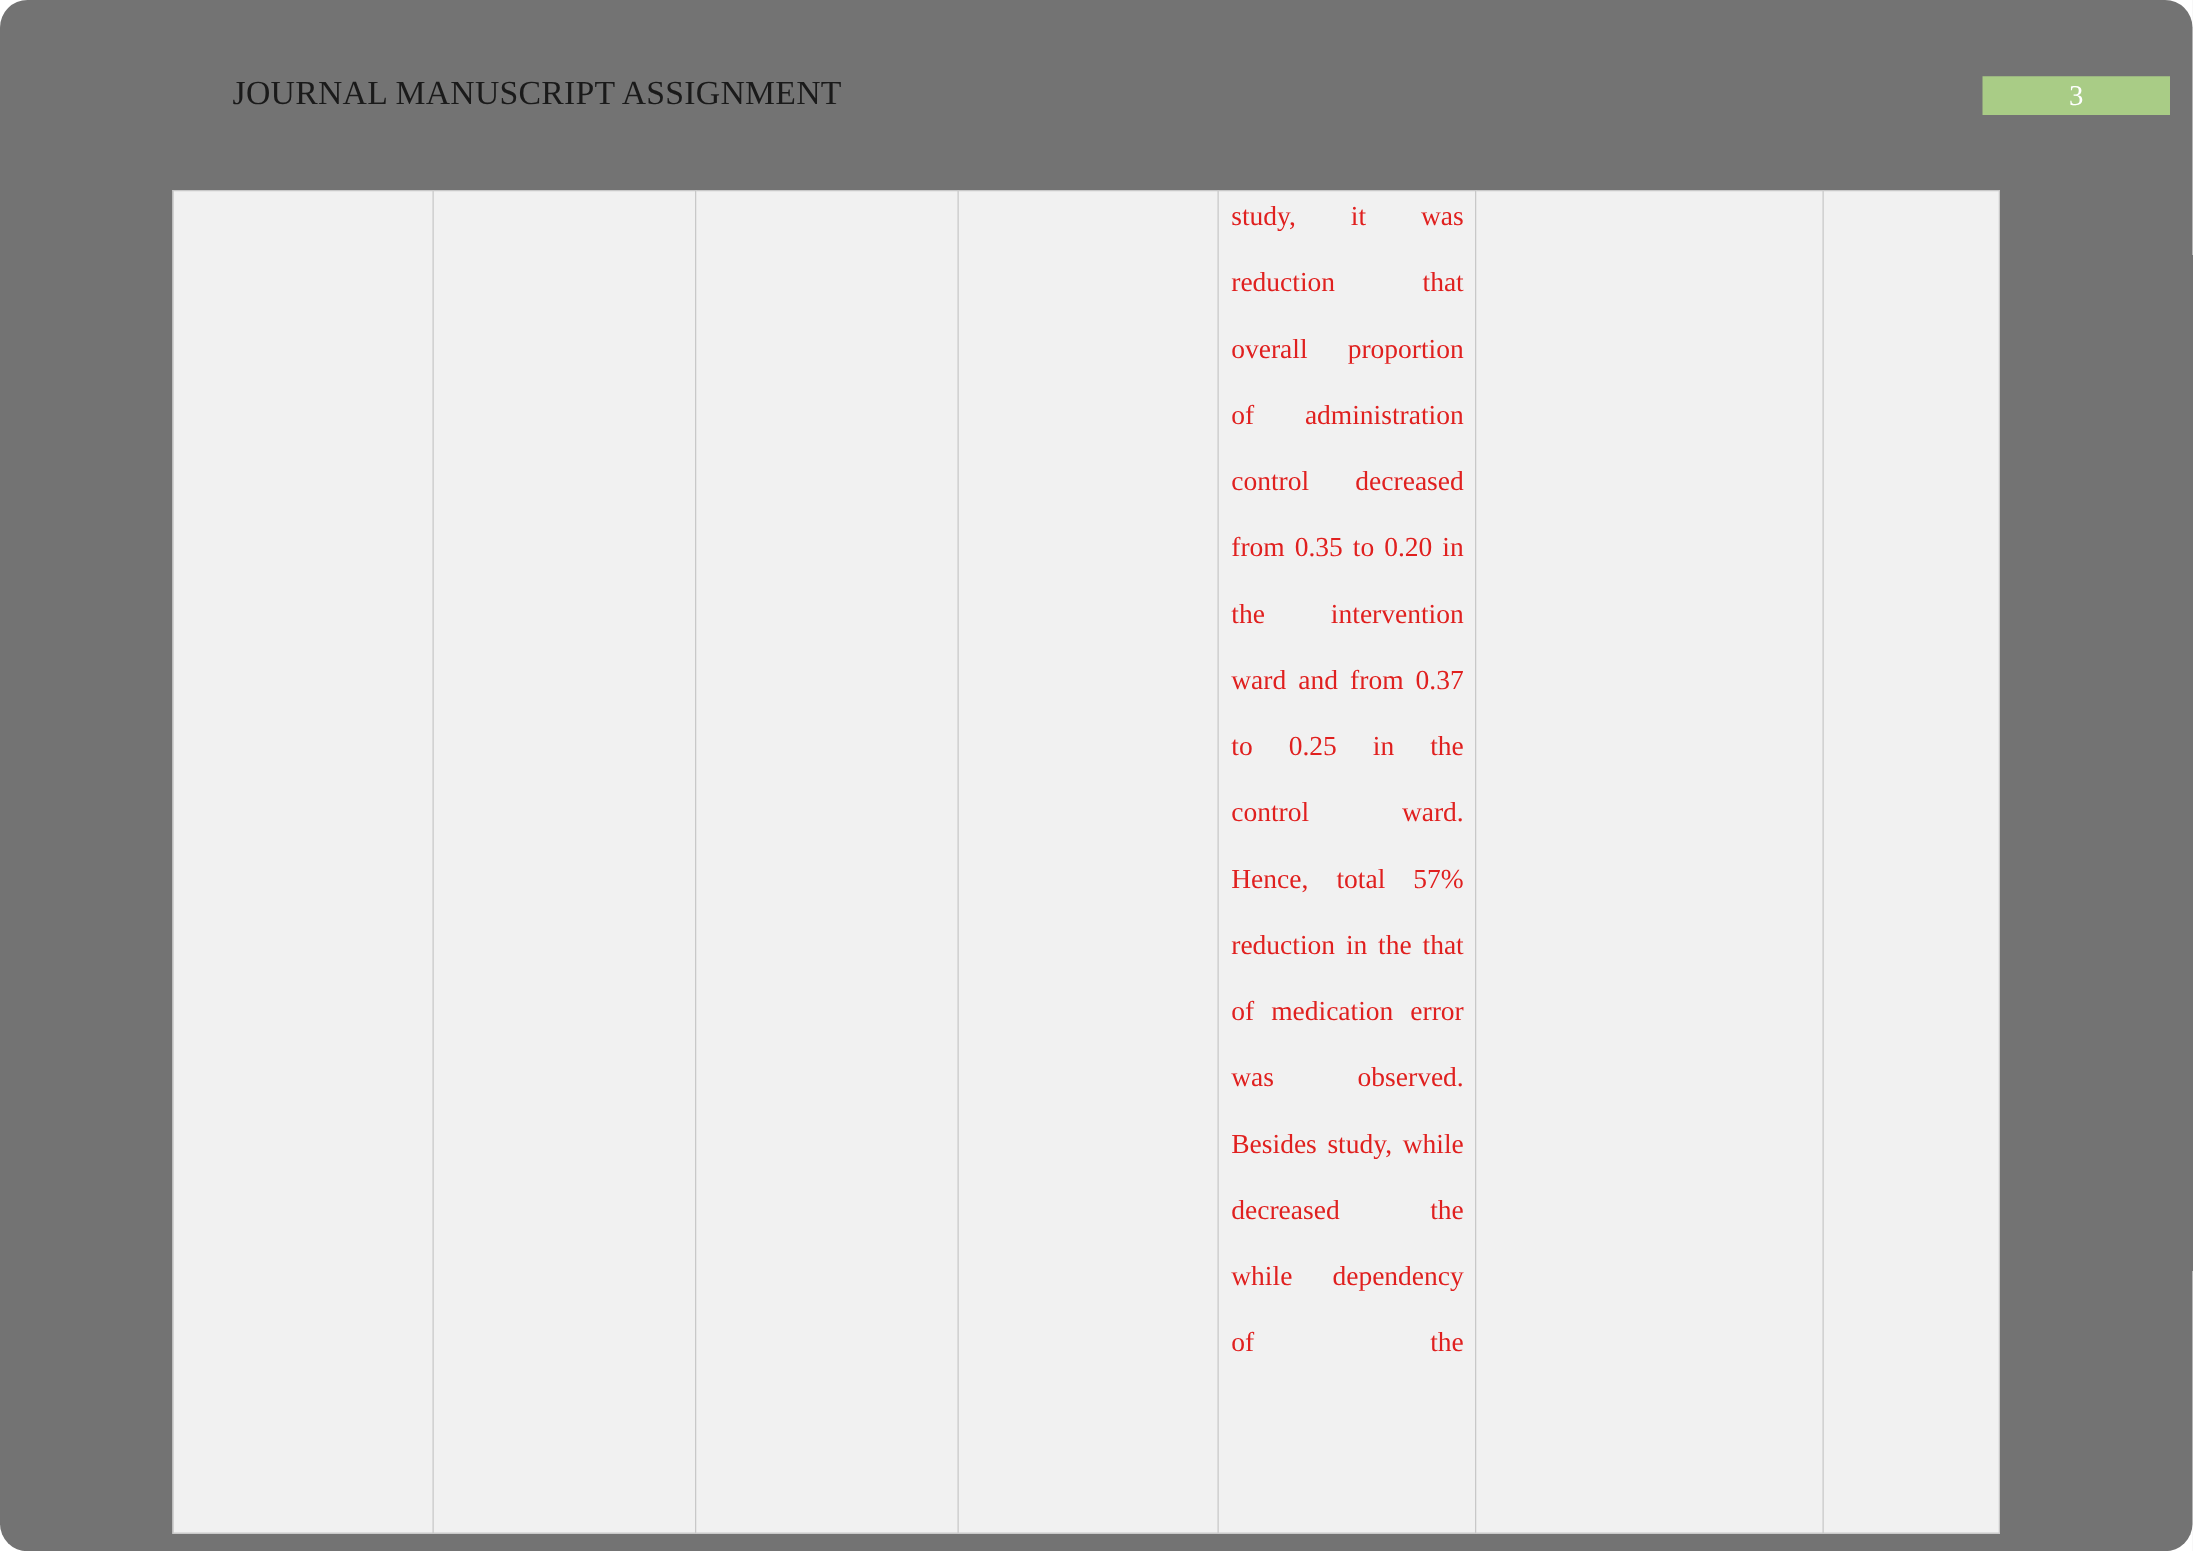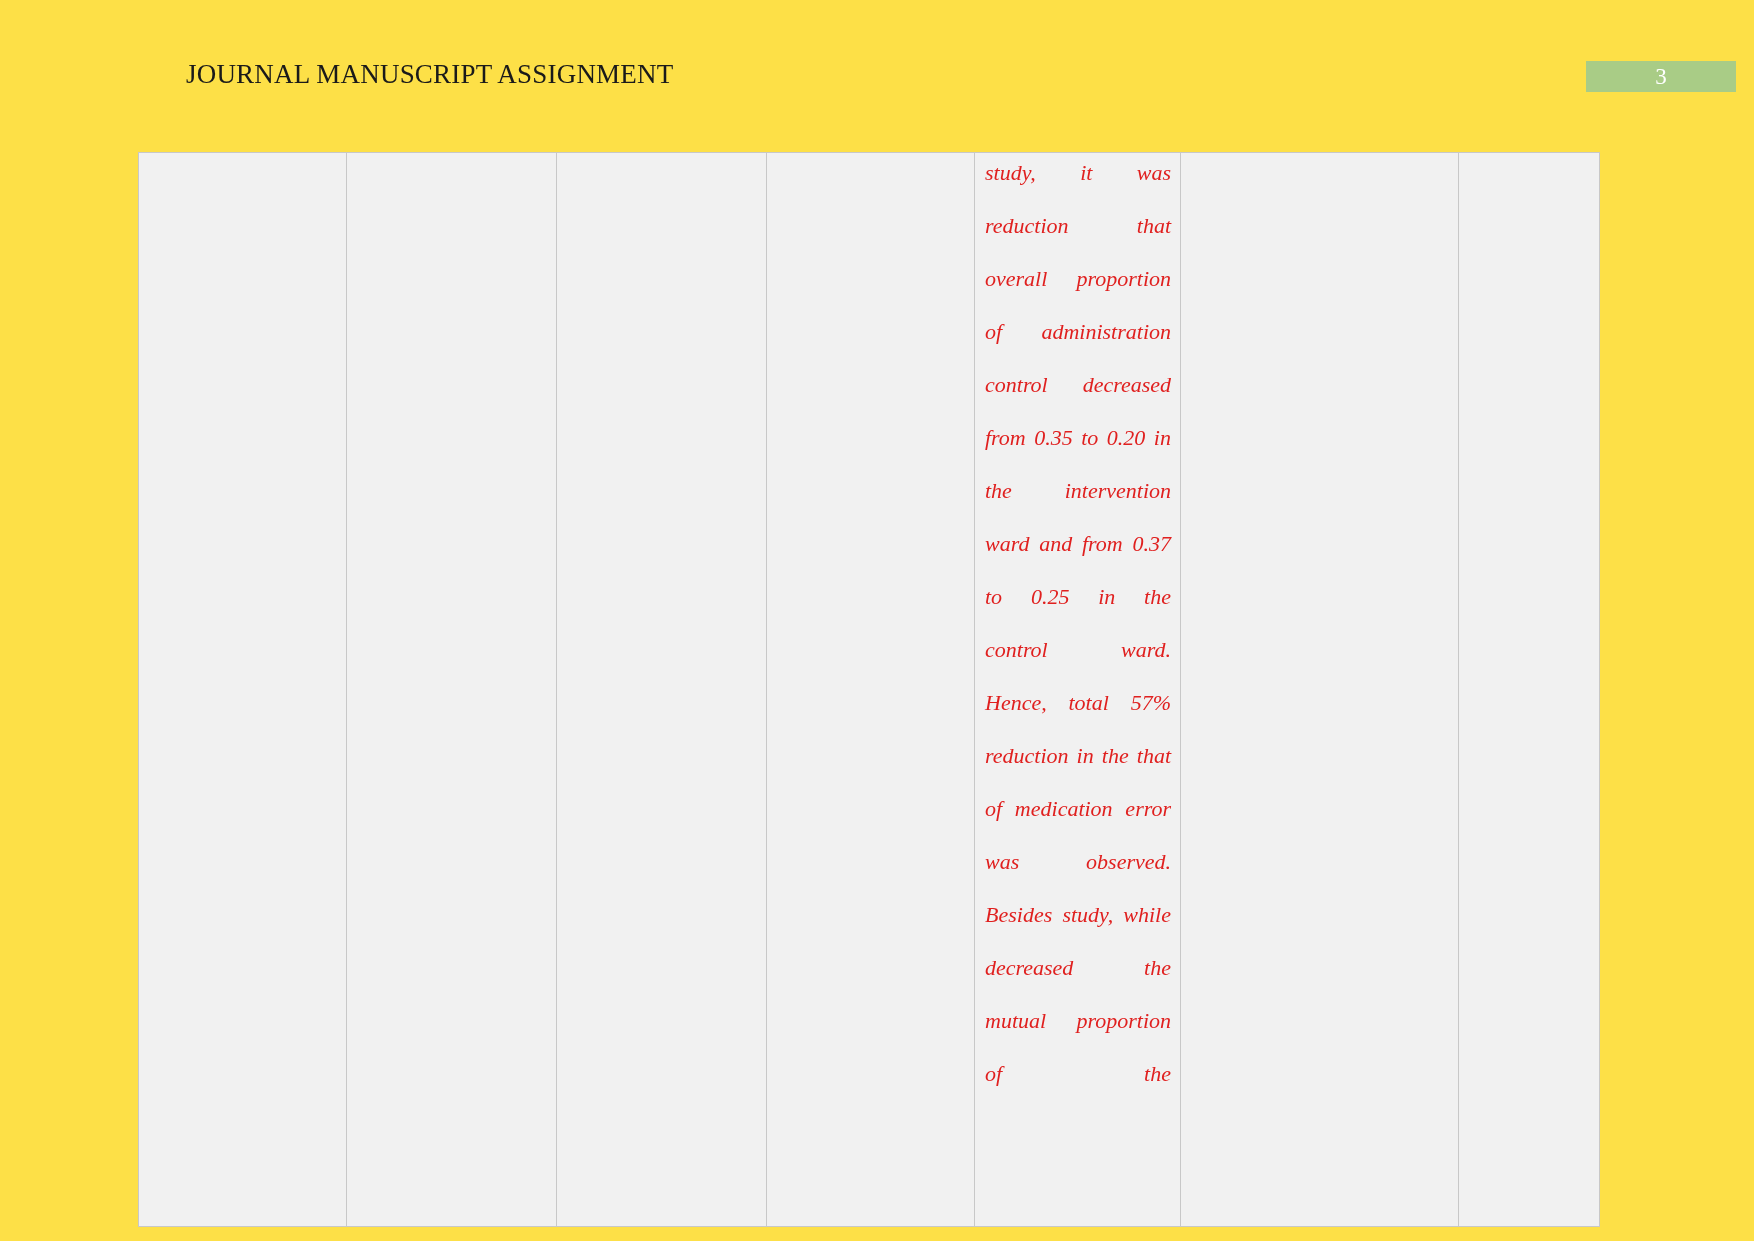--- a/index.html
+++ b/index.html
@@ -12,21 +12,22 @@
     background: #ffffff;
     font-family: "Liberation Serif", "DejaVu Serif", serif;
     overflow: hidden;
     position: relative;
   }
 
   .page {
     position: relative;
     width: 1754px;
     height: 1241px;
-    background: #fde047;
+    background: #737373;
+    border-radius: 22px;
   }
 
   
   .page-header {
     position: absolute;
     left: 0;
     top: 0;
     width: 1754px;
     height: 120px;
   }
@@ -93,21 +94,20 @@
   .col-4 { width: 207px; }
   .col-5 { width: 205px; }
   .col-6 { width: 277px; }
   .col-7 { width: 140px; }
 
   .cell-inner {
     position: relative;
     width: 100%;
     height: 1073px;
     overflow: hidden;
-    font-style: italic;
   }
 
   .text-cell .cell-inner {
     padding: 0;
   }
 
   .clipped-text {
     position: absolute;
     left: 10px;
     top: -7px;
@@ -176,21 +176,21 @@
                 <span>the intervention</span>
                 <span>ward and from 0.37</span>
                 <span>to 0.25 in the</span>
                 <span>control ward.</span>
                 <span>Hence, total 57%</span>
                 <span>reduction in the that</span>
                 <span>of medication error</span>
                 <span>was observed.</span>
                 <span>Besides study, while</span>
                 <span>decreased the</span>
-                <span>mutual proportion</span>
+                <span>while dependency</span>
                 <span style="text-align-last: justify;">of the</span>
               </div>
           </div>
         </td>
         <td class="col-6">
           <div class="cell-inner">
             <span></span>
           </div>
         </td>
         <td class="col-7">

